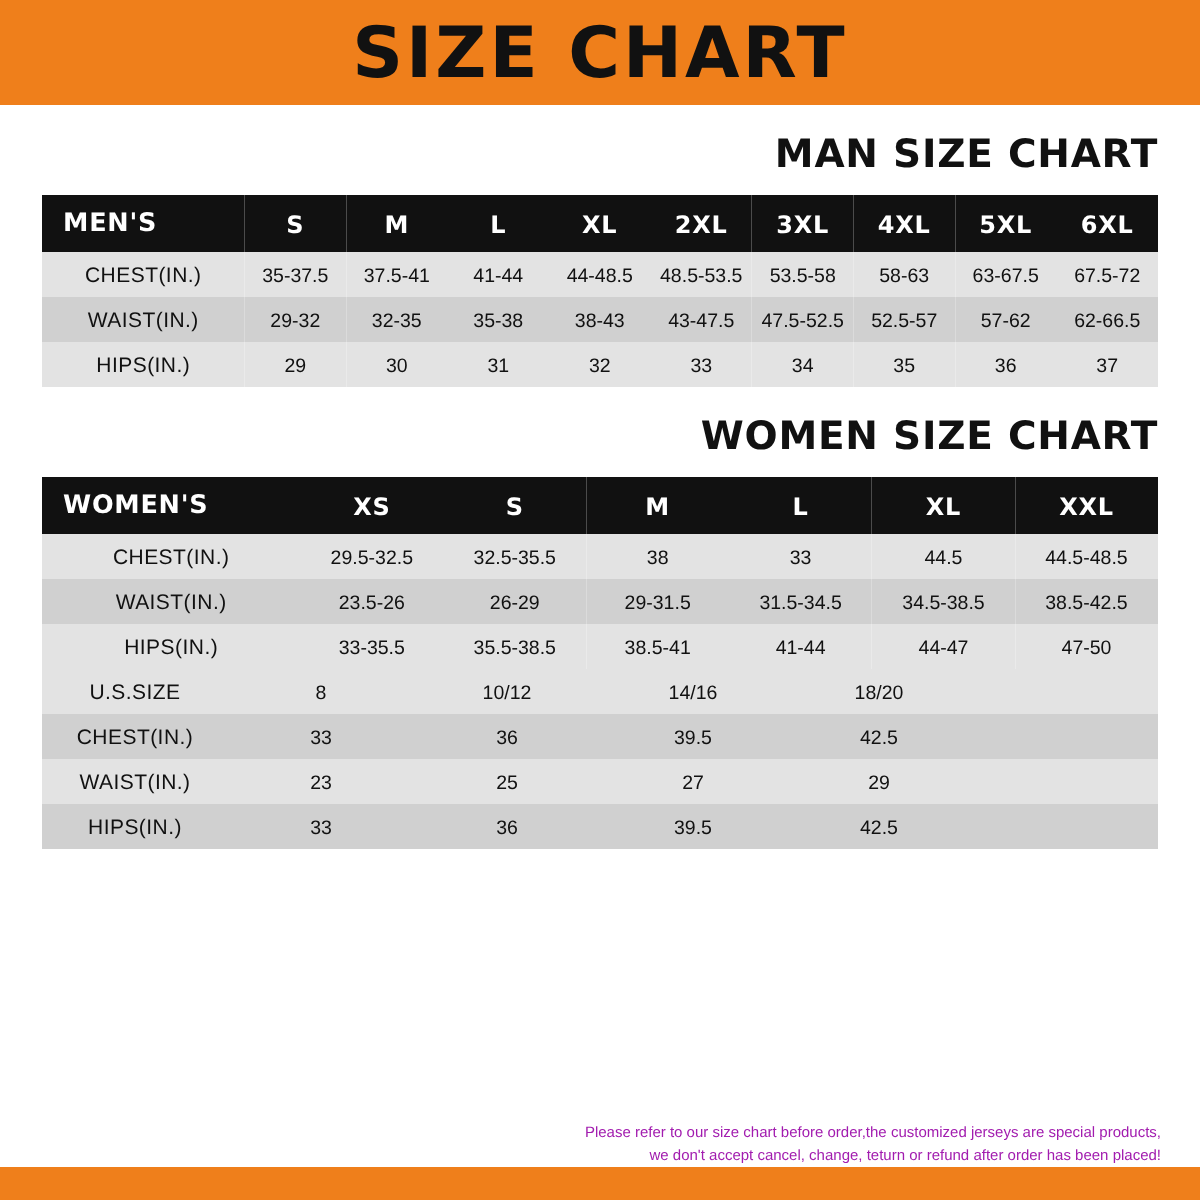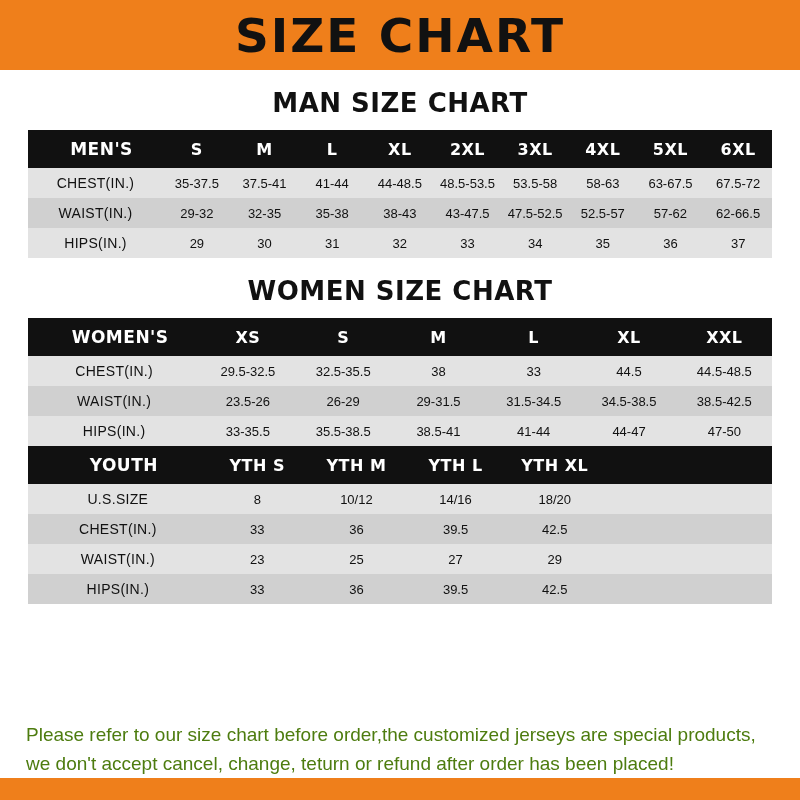--- a/index.html
+++ b/index.html
@@ -36,21 +36,21 @@
     letter-spacing: 2px;
     color: #111111;
     line-height: 1;
   }
   .content {
     flex: 1;
     padding: 0 28px;
     box-sizing: border-box;
   }
   .section-title {
-    text-align: center;
+    text-align: right;
     font-family: "DejaVu Sans", sans-serif;
     font-weight: bold;
     font-size: 26px;
     letter-spacing: 0.5px;
     color: #111111;
     margin: 18px 0 12px 0;
   }
   table.size-table {
     width: 100%;
     border-collapse: collapse;
@@ -62,45 +62,46 @@
   table.size-table tr.head-row th {
     color: #ffffff;
     font-family: "DejaVu Sans", sans-serif;
     font-weight: bold;
     font-size: 16px;
     padding: 9px 2px;
     text-align: center;
     letter-spacing: 0.5px;
   }
   table.size-table tr.head-row th.label-col {
-    text-align: center;
+    text-align: left;
     padding-left: 14px;
     font-size: 17px;
   }
   table.size-table td {
     text-align: center;
     font-size: 13px;
     color: #111111;
     padding: 7px 1px;
     font-family: "Liberation Sans", sans-serif;
   }
   table.size-table td.label-col {
     text-align: center;
     font-size: 14px;
     letter-spacing: 0.3px;
   }
   table.size-table tr.row-a { background: #e3e3e3; }
   table.size-table tr.row-b { background: #d0d0d0; }
 
   .footer-note {
     padding: 10px 26px 0 26px;
-    color: #4d7c0f;
-    font-size: 19px;
+    color: #a21caf;
+    font-size: 10px;
     line-height: 1.5;
     font-family: "Liberation Sans", sans-serif;
+    text-align: right;
   }
   .footer-note div { white-space: nowrap; }
   .bottom-bar {
     height: 22px;
     background: #ef7f1b;
     margin-top: auto;
   }
   .spacer-sm { height: 6px; }
 </style>
 </head>
@@ -205,28 +206,20 @@
         <td>38.5-41</td>
         <td>41-44</td>
         <td>44-47</td>
         <td>47-50</td>
       </tr>
     </tbody>
       </table>
 
     <table class="size-table">
       <tbody>
-          <tr class="head-row">
-        <th class="label-col" style="width:22%">YOUTH</th>
-        <th>YTH S</th>
-        <th>YTH M</th>
-        <th>YTH L</th>
-        <th>YTH XL</th>
-        <th style="width:22%"></th>
-      </tr>
       <tr class="row-a">
         <td class="label-col">U.S.SIZE</td>
         <td>8</td>
         <td>10/12</td>
         <td>14/16</td>
         <td>18/20</td>
         <td></td>
       </tr>
       <tr class="row-b">
         <td class="label-col">CHEST(IN.)</td>

